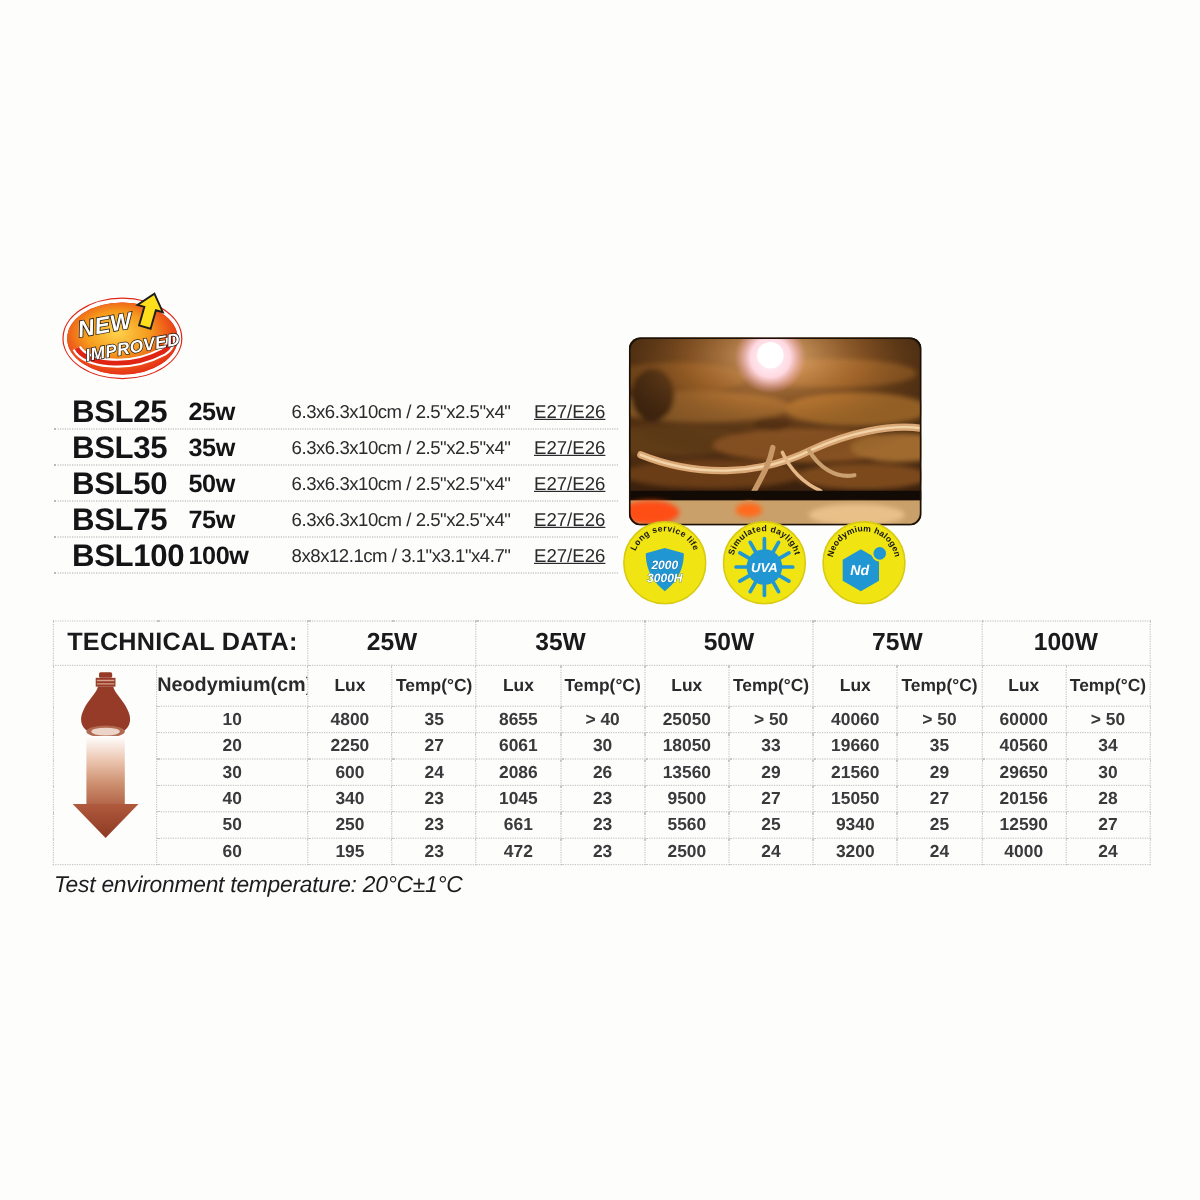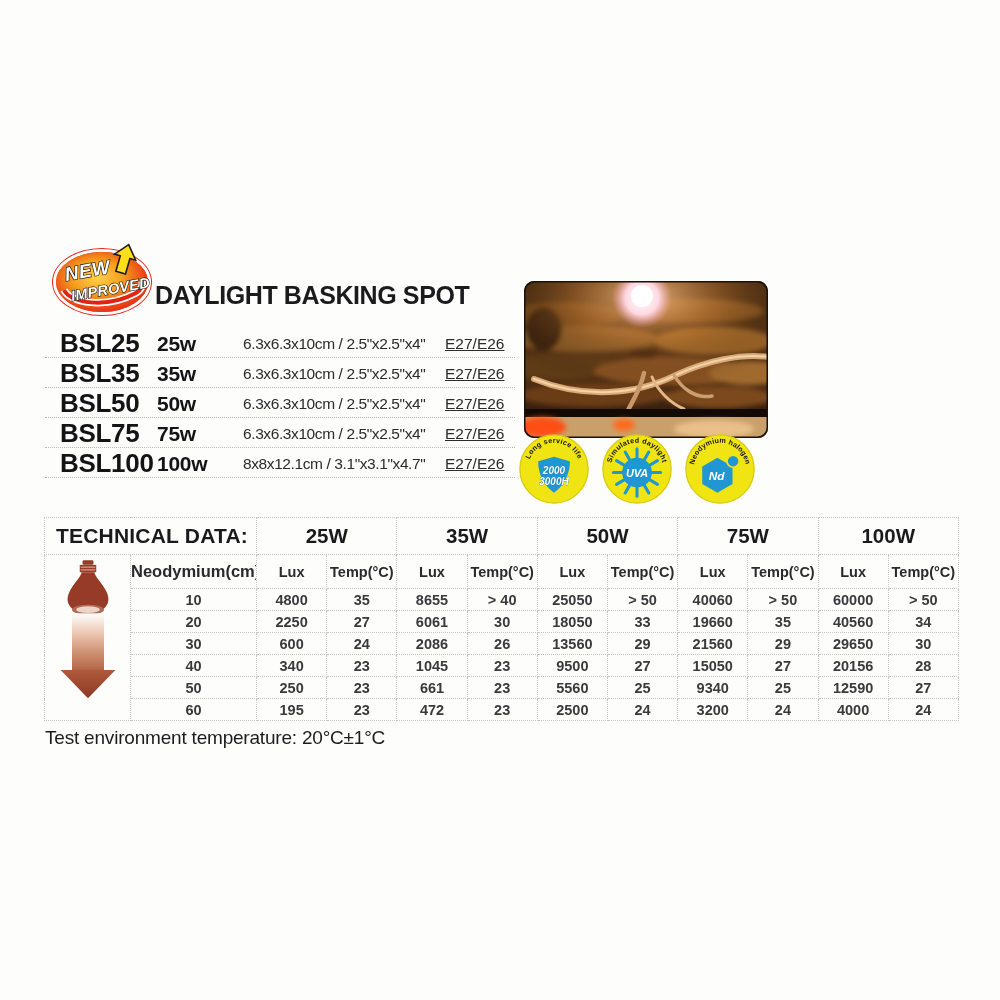--- a/index.html
+++ b/index.html
@@ -58,21 +58,21 @@
   .tech .r-sub td { height:34px; font-weight:700; }
   .tech td.c-dist { font-size:16.5px; color:#2a2a2c; }
   .tech td.c-lab  { font-size:14.5px; color:#2a2a2c; }
   .tech .r-data td { height:22px; font-size:14.5px; font-weight:700; color:#3a3a3c; }
   .tech td.c-lamp { vertical-align:top; }
   .c-lamp svg { display:block; margin:4px auto 0; }
 
   
   .footnote {
     position:absolute; left:45px; top:727px;
-    font-size:19px; font-weight:400; color:#1d1d1f; letter-spacing:-0.2px;
+    font-size:19px; font-weight:400; color:#1d1d1f; letter-spacing:-0.2px;font-style:italic;
   }
 </style>
 </head>
 <body>
 
 <div class="page">
 
   <div class="badge-new">
     <svg width="106" height="76" viewBox="0 0 106 76">
       <defs>
@@ -89,21 +89,20 @@
       <g transform="rotate(16 74 18)">
         <path d="M74,1 L85,14 L79,14 L79,30 L69,30 L69,14 L63,14 Z" fill="#ffdf1c" stroke="#1d1d1d" stroke-width="1.6"></path>
       </g>
       <path d="M14,47 C20,60 56,66 86,50 C91,47 93,43 92,38" fill="none" stroke="#ffffff" stroke-width="7.5"></path>
       <path d="M14,47 C20,60 56,66 86,50 C91,47 93,43 92,38" fill="none" stroke="#e02414" stroke-width="4"></path>
       <text x="16" y="38" transform="rotate(-10 16 38)" font-size="19" font-weight="700" font-style="italic" fill="#ffffff" stroke="#141414" stroke-width="1.3" paint-order="stroke" letter-spacing="0.5">NEW</text>
       <text x="22" y="58" transform="rotate(-10 22 58)" font-size="14.5" font-weight="700" font-style="italic" fill="#ffffff" stroke="#141414" stroke-width="1.2" paint-order="stroke" letter-spacing="0.3">IMPROVED</text>
     </svg>
   </div>
 
-  <div class="title">DAYLIGHT BASKING SPOT</div>
 
   <div class="products">
     <div class="prow">
       <span class="p-model">BSL25</span>
       <span class="p-watt">25w</span>
       <span class="p-dims">6.3x6.3x10cm / 2.5"x2.5"x4"</span>
       <span class="p-sock">E27/E26</span>
     </div>
     <div class="prow">
       <span class="p-model">BSL35</span>

